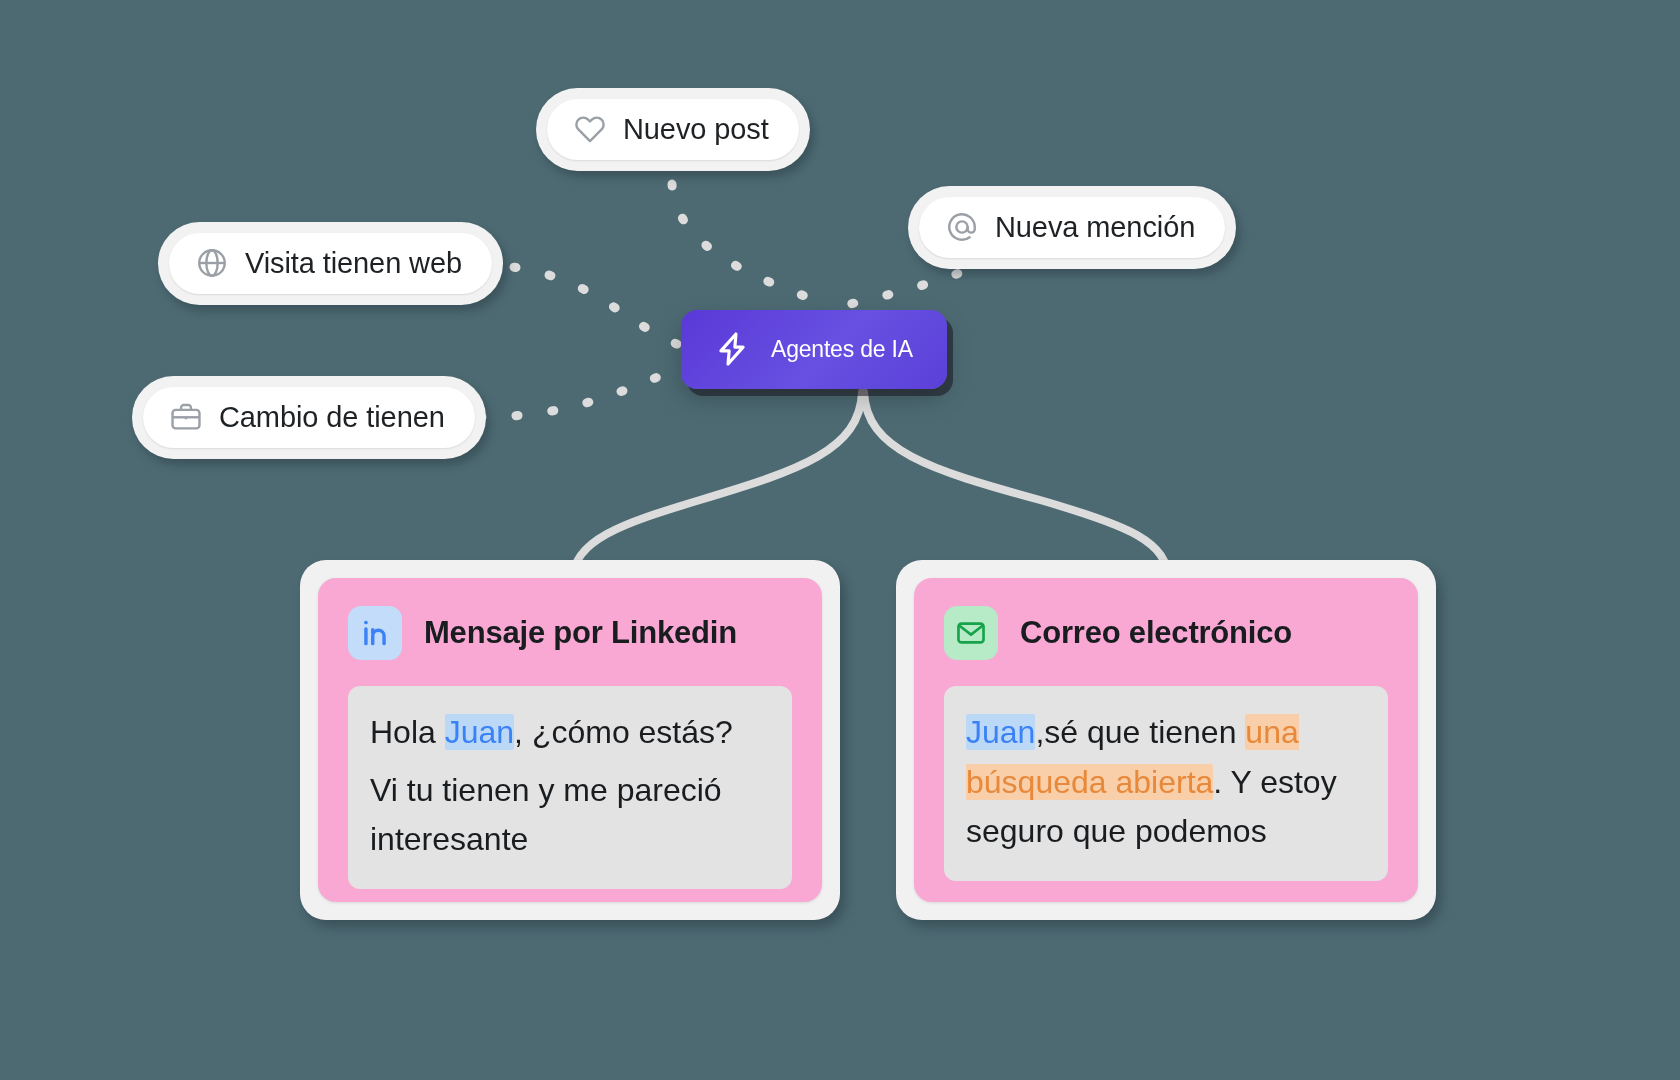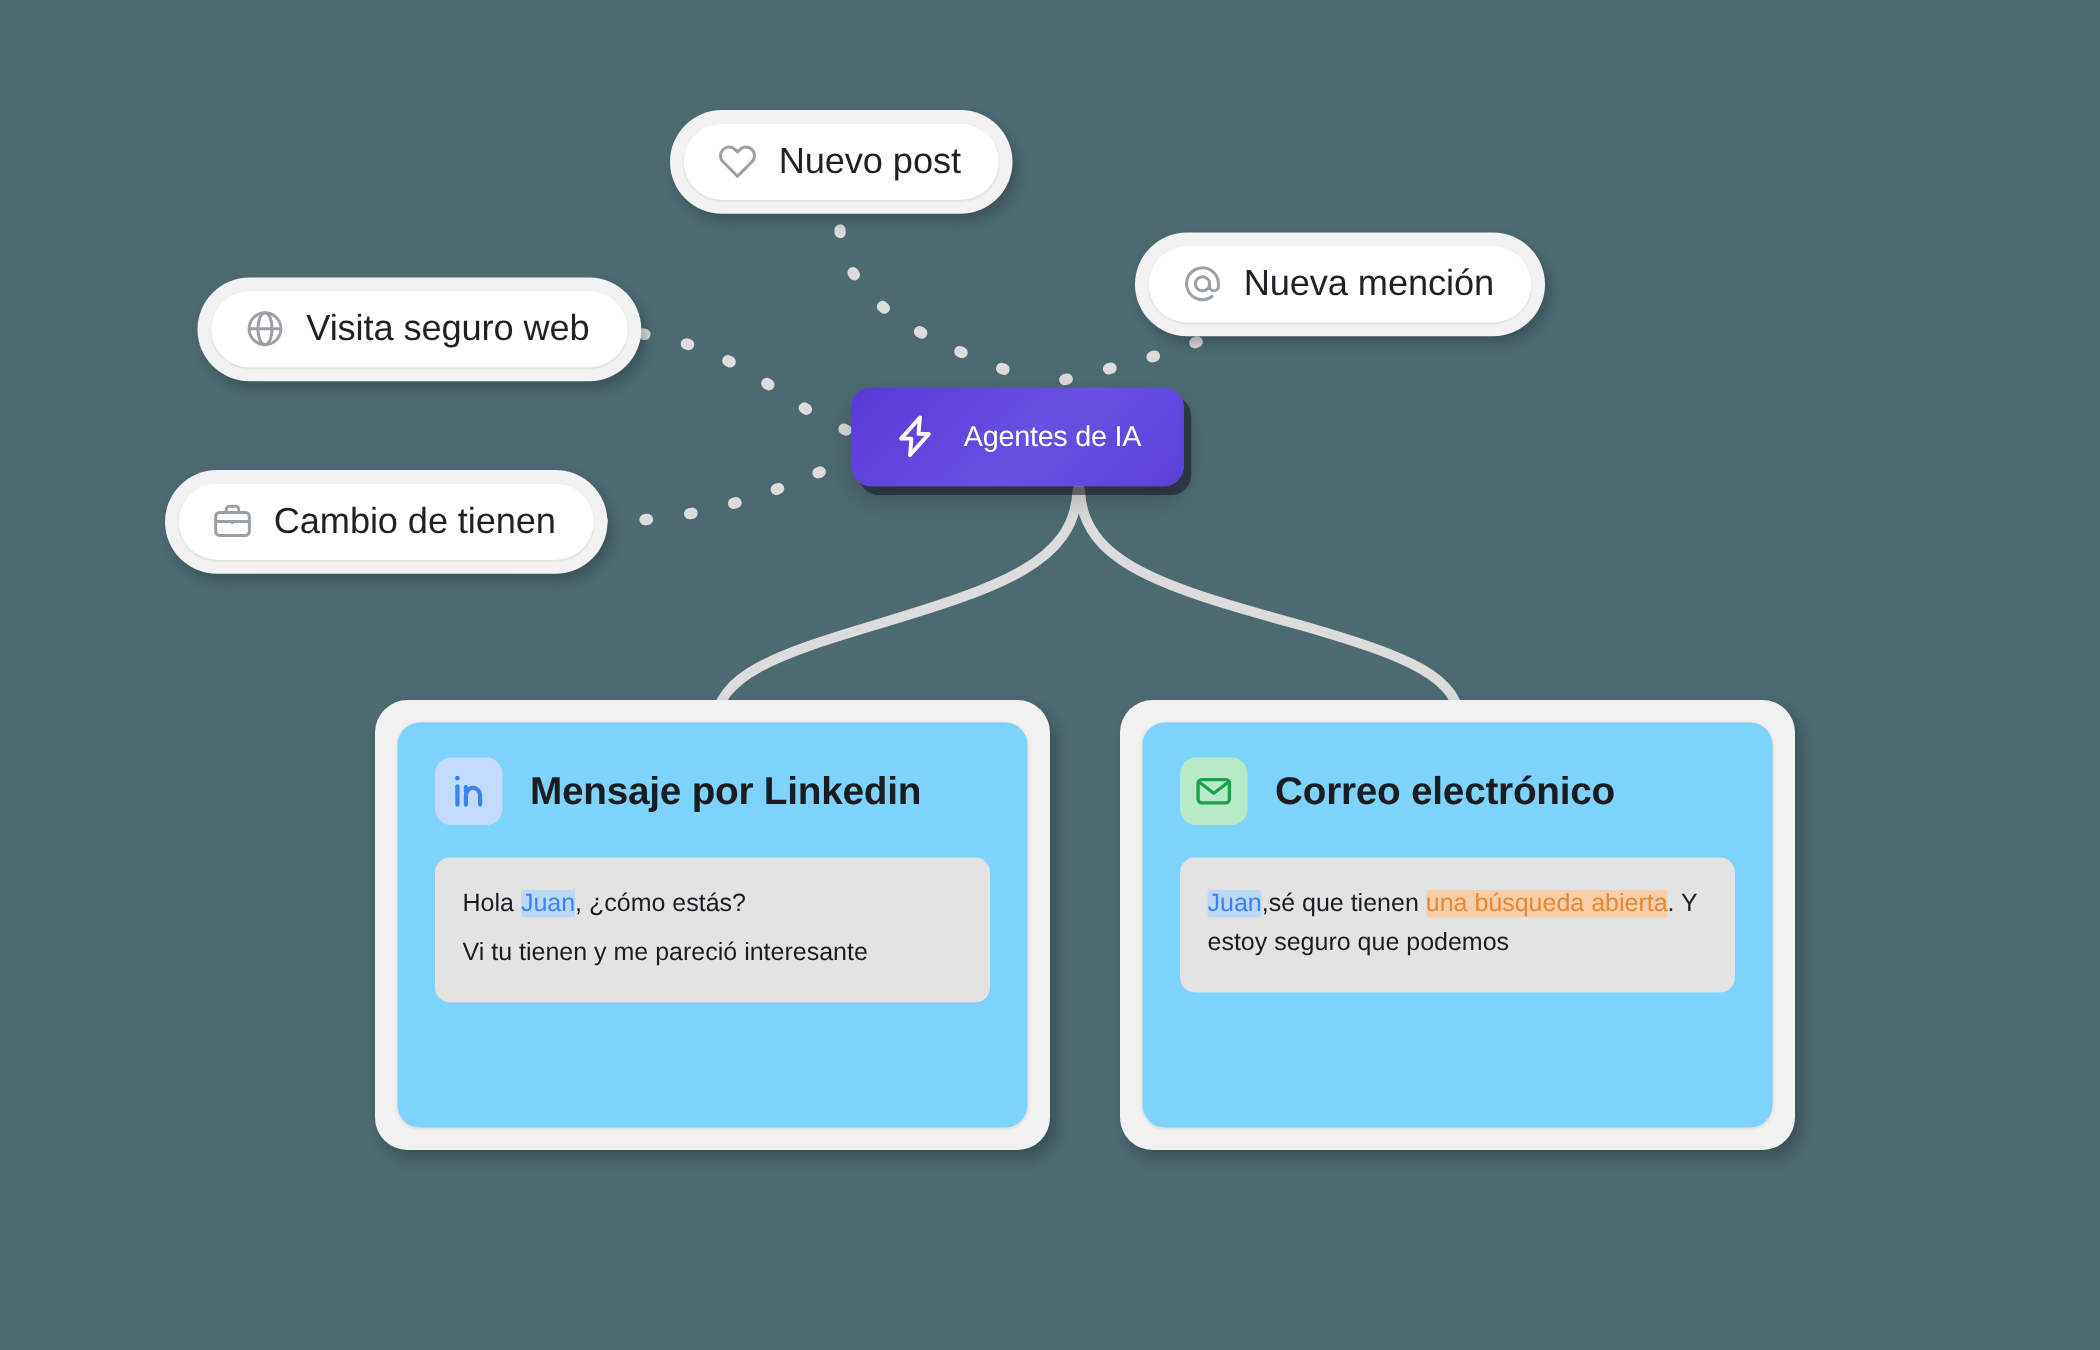--- a/index.html
+++ b/index.html
@@ -107,21 +107,21 @@
   
   .card-outer {
     position: absolute;
     z-index: 3;
     background: #f1f1f1;
     border-radius: 26px;
     padding: 18px;
     box-shadow: 5px 7px 12px rgba(18,28,33,0.32);
   }
   .card-inner {
-    background: #7dd3fc;
+    background: #f9a8d4;
     border-radius: 18px;
     padding: 28px 30px 30px 30px;
     box-shadow: 0 1px 3px rgba(0,0,0,0.10);
     height: 100%;
   }
   .card-head {
     display: flex;
     align-items: center;
     gap: 22px;
     margin-bottom: 26px;
@@ -143,21 +143,21 @@
     color: #1a1d20;
     white-space: nowrap;
     letter-spacing: -0.2px;
   }
   .bubble {
     background: #e3e3e3;
     border-radius: 12px;
     padding: 22px 22px 24px 22px;
   }
   .bubble p {
-    font-size: 20px;
+    font-size: 32px;
     line-height: 1.55;
     color: #1a1d20;
   }
   .bubble p + p { margin-top: 8px; }
 
   .hl-name {
     color: #3b82f6;
     background: #bcd8f7;
     border-radius: 2px;
   }
@@ -192,21 +192,21 @@
 
   <div class="pill-outer" id="pill-visita">
     <div class="pill-inner">
       <span class="pill-icon">
         <svg width="34" height="34" viewBox="0 0 24 24" fill="none" stroke="currentColor" stroke-width="1.7">
           <circle cx="12" cy="12" r="9"></circle>
           <ellipse cx="12" cy="12" rx="4" ry="9"></ellipse>
           <line x1="3" y1="12" x2="21" y2="12"></line>
         </svg>
       </span>
-      <span class="pill-label">Visita seguro web</span>
+      <span class="pill-label">Visita tienen web</span>
     </div>
   </div>
 
   <div class="pill-outer" id="pill-nuevo-post">
     <div class="pill-inner">
       <span class="pill-icon">
         <svg width="34" height="34" viewBox="0 0 24 24" fill="none" stroke="currentColor" stroke-width="1.7" stroke-linejoin="round">
           <path d="M12 20.5 3.8 12.3a4.9 4.9 0 0 1 0-6.9 4.9 4.9 0 0 1 6.9 0l1.3 1.3 1.3-1.3a4.9 4.9 0 0 1 6.9 0 4.9 4.9 0 0 1 0 6.9z"></path>
         </svg>
       </span>

